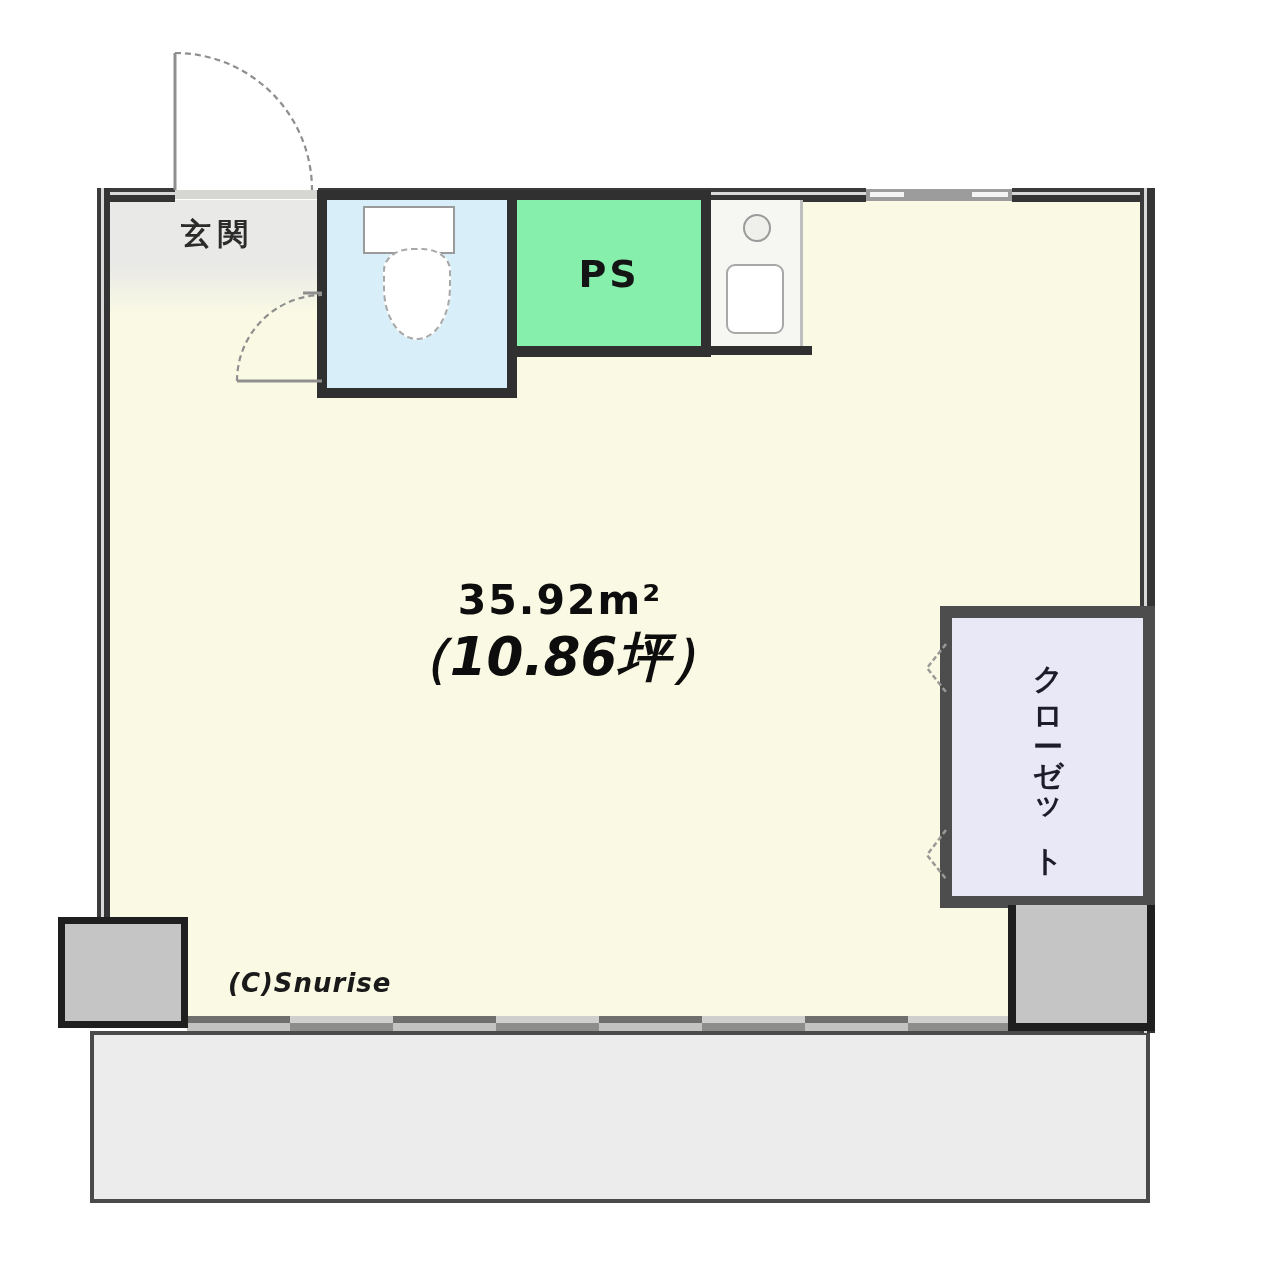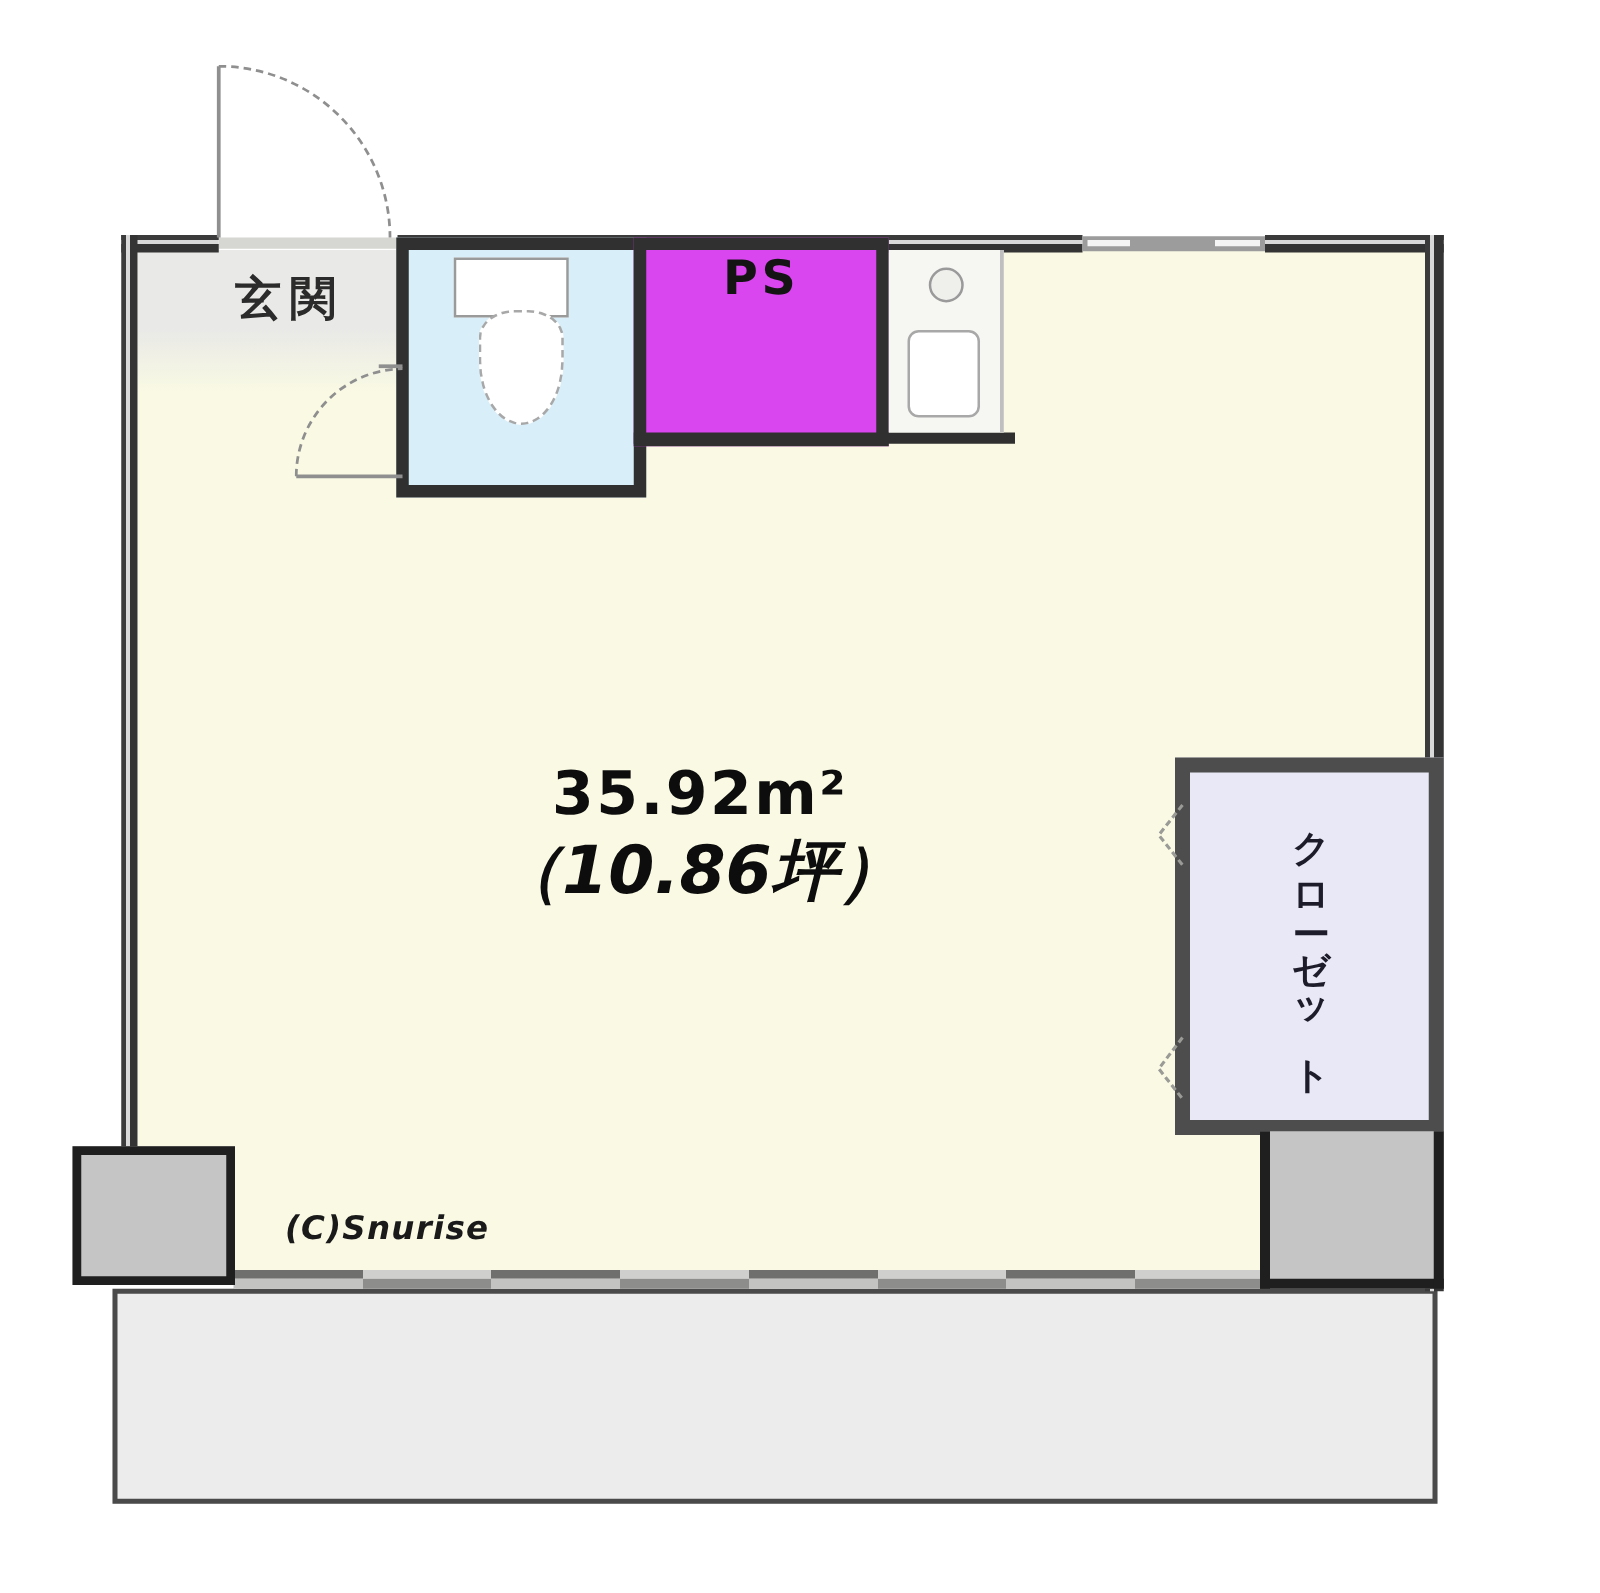--- a/index.html
+++ b/index.html
@@ -40,23 +40,23 @@
 
   
   .toilet-room { left:317px; top:190px; width:200px; height:208px; background:#D8EEF8;
                  border:10px solid #303030; z-index:4; }
   .toilet-tank { position:absolute; left:36px; top:6px; width:88px; height:44px;
                  background:#ffffff; border:2px solid #9a9a9a; }
   .toilet-bowl { position:absolute; left:56px; top:48px; width:64px; height:88px;
                  background:#ffffff; border:2px dashed #a8a8a8;
                  border-radius:42% 42% 50% 50% / 24% 24% 56% 56%; }
 
-  .ps-box { left:507px; top:190px; width:204px; height:167px; background:#d946ef;
+  .ps-box { left:507px; top:190px; width:204px; height:167px; background:#86efac;
             border:10px solid #303030; z-index:4;
-            display:flex; justify-content:center; }
+            display:flex; align-items:center; justify-content:center; }
   .ps-label { font-size:38px; font-weight:bold; letter-spacing:3px; color:#141414; }
 
   .kitchen-bottom-wall { left:507px; top:346px; width:305px; height:9px; background:#303030; z-index:4; }
   .kitchen { left:711px; top:200px; width:92px; height:146px; background:#F6F6F3;
              border-right:3px solid #bfbfbf; z-index:4; }
   .faucet { position:absolute; left:32px; top:14px; width:24px; height:24px;
             border:2px solid #9a9a9a; border-radius:50%; background:#efefec; }
   .sink   { position:absolute; left:15px; top:64px; width:54px; height:66px;
             background:#ffffff; border:2px solid #a8a8a8; border-radius:9px; }
 
@@ -68,25 +68,25 @@
 
   .pillar { background:#C5C5C5; z-index:4; }
   .pillar-left  { left:58px;   top:917px; width:130px; height:111px; border:7px solid #1f1f1f; }
   .pillar-right { left:1008px; top:905px; width:147px; height:126px;
                   border:8px solid #1f1f1f; border-top:none; }
 
   
   .overlay { left:0; top:0; width:1280px; height:1274px; z-index:5; pointer-events:none; }
 
   
-  .genkan-label { left:164px; top:214px; width:136px; text-align:center; z-index:6;
-                  font-size:37px; font-weight:bold; letter-spacing:7px; color:#2b2b2b; }
+  .genkan-label { left:150px; top:214px; width:136px; text-align:center; z-index:6;
+                  font-size:30px; font-weight:bold; letter-spacing:7px; color:#2b2b2b; }
   .area-label { left:300px; top:576px; width:520px; text-align:center; z-index:6;
                 color:#0d0d0d; font-weight:bold; line-height:1.2; }
-  .area-line1 { font-size:48px; letter-spacing:2px;margin-top:31px; }
+  .area-line1 { font-size:41px; letter-spacing:2px; }
   .area-line2 { font-size:53px;font-style:italic; }
   .copyright  { left:228px; top:968px; z-index:6; font-size:26px; font-style:italic;
                 font-weight:bold; color:#1a1a1a; letter-spacing:1px; }
 </style>
 </head>
 <body>
 
 <div class="stage">
 
   <div class="abs main-room"></div>

